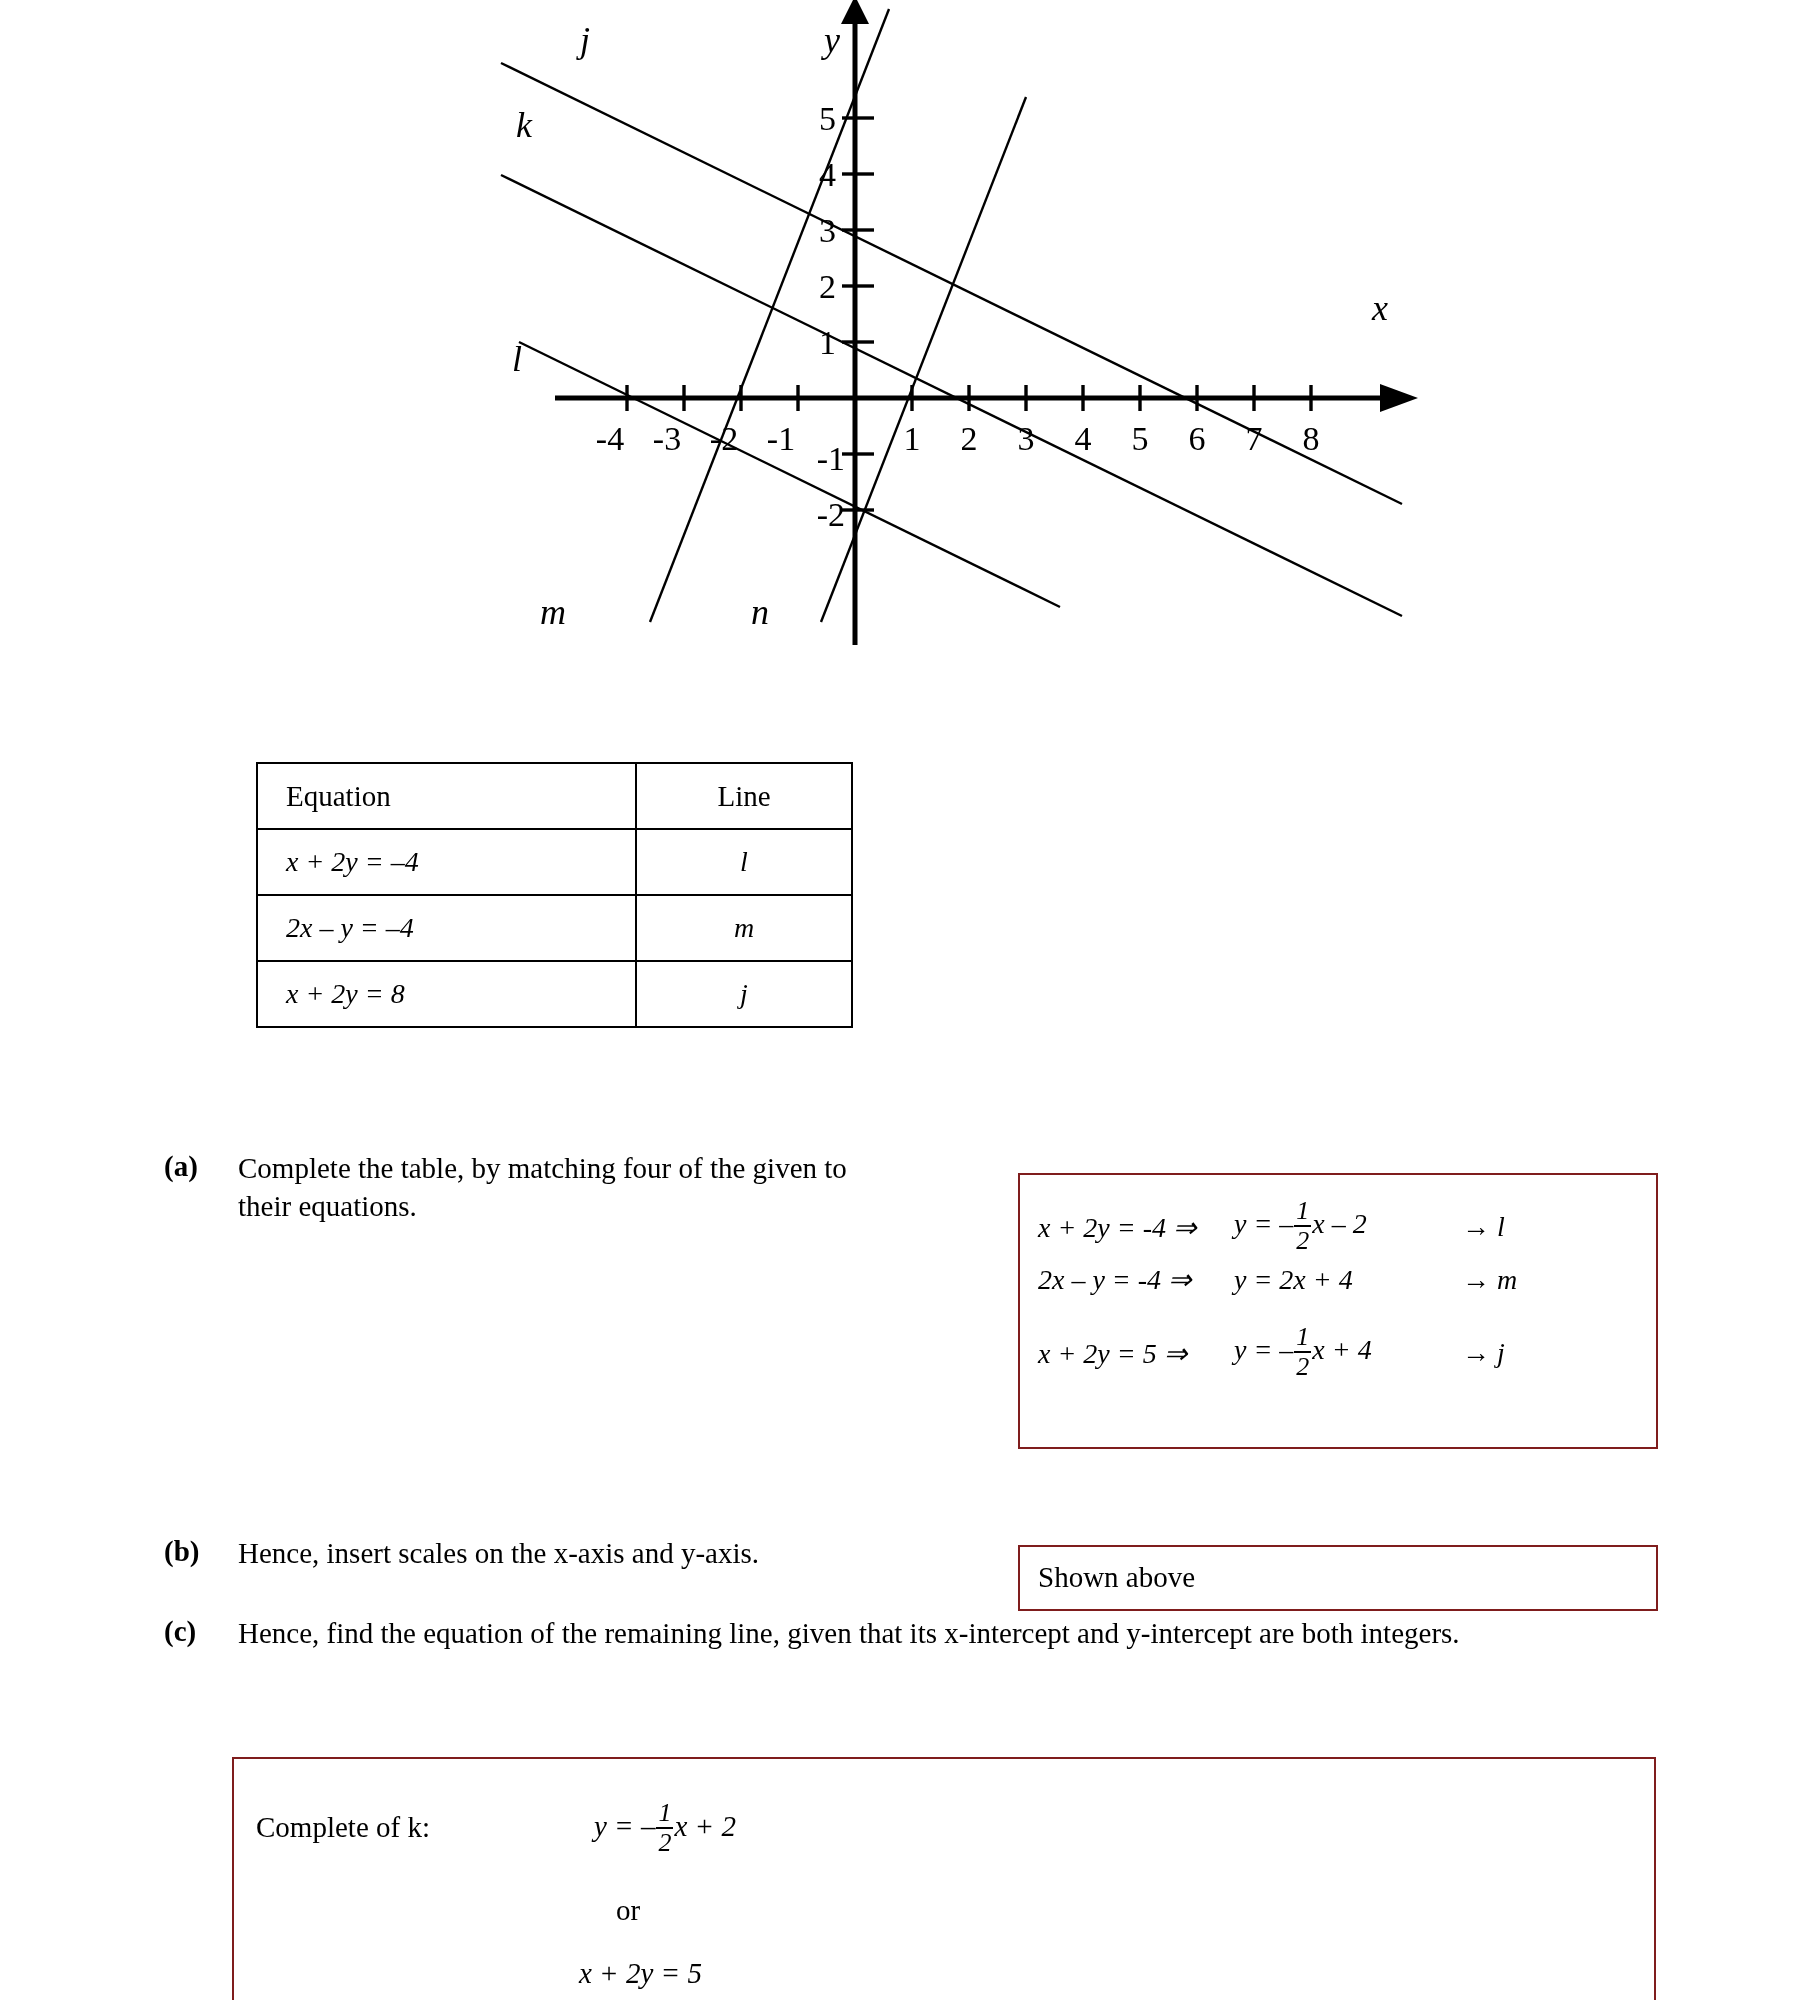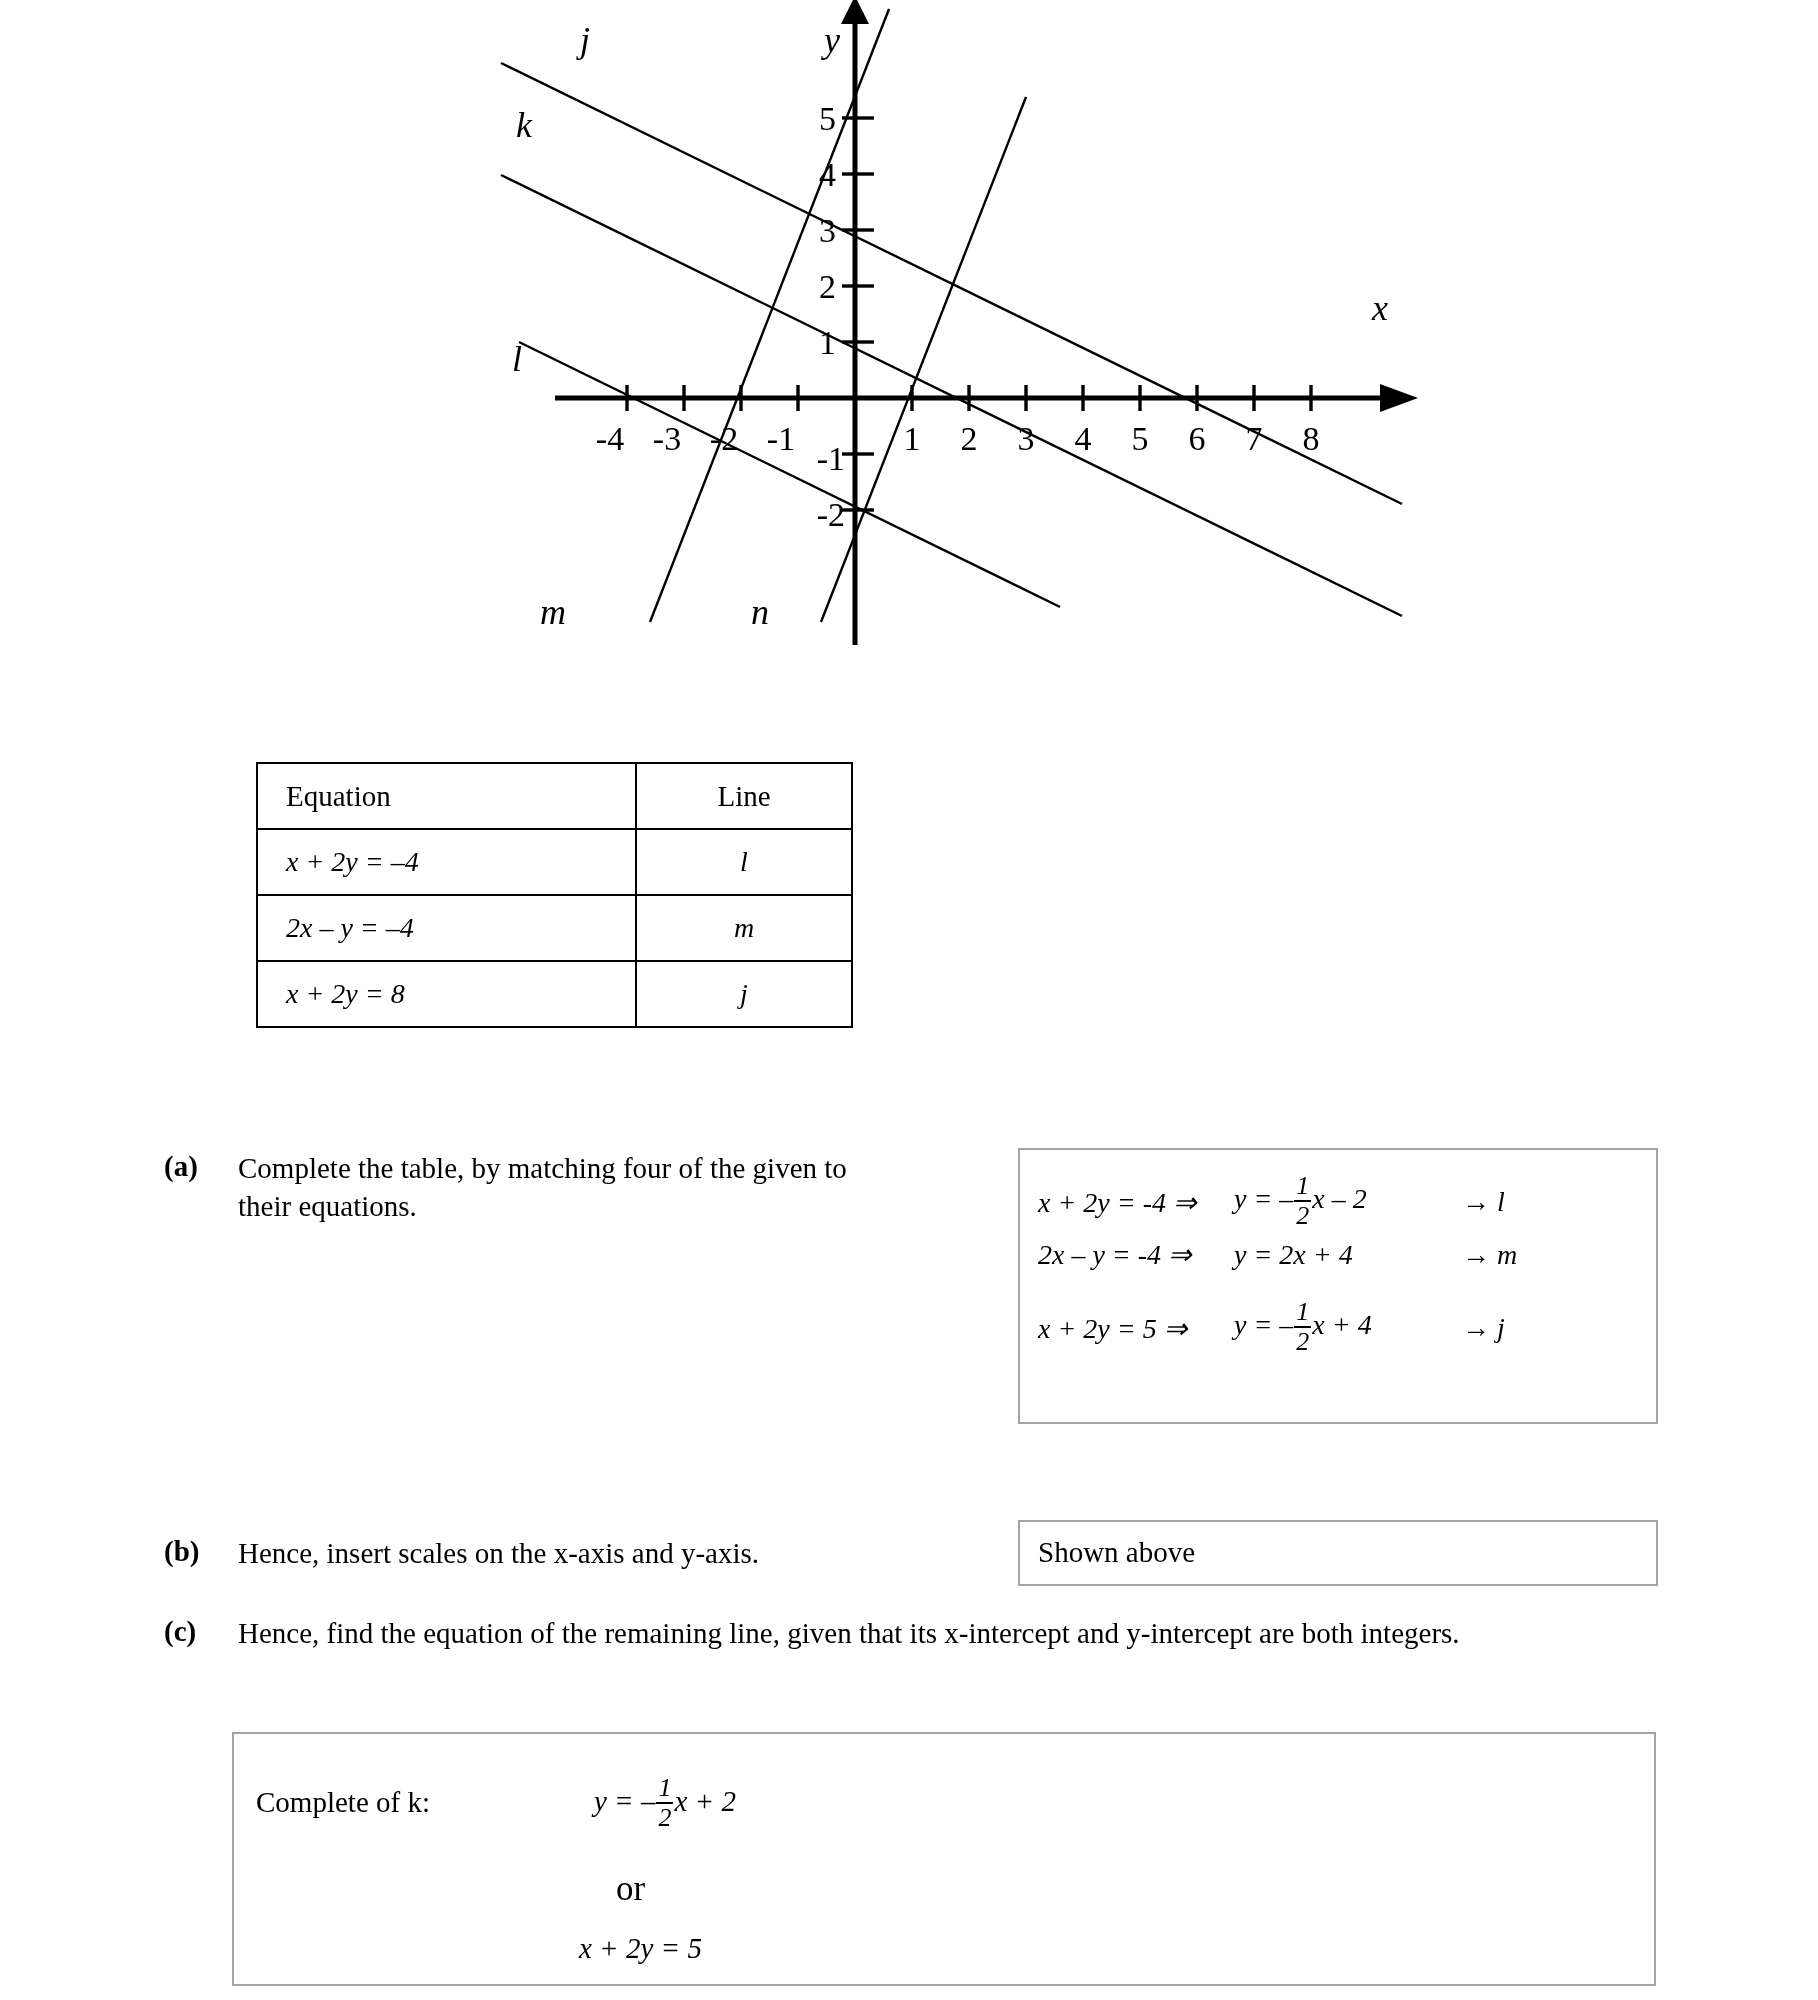--- a/index.html
+++ b/index.html
@@ -30,33 +30,33 @@
   
   .q{position:absolute;display:flex;}
   .q .lbl{font-weight:bold;font-size:29px;width:74px;flex:0 0 74px;}
   .q .txt{font-size:29px;line-height:1.30;}
 
   #q-a{left:164px;top:1150px;width:740px;}
   #q-b{left:164px;top:1535px;width:780px;}
   #q-c{left:164px;top:1615px;width:1480px;}
 
   
-  .ansbox{position:absolute;border:2px solid #a3a3a3;background:#fff;}
+  .ansbox{position:absolute;border:2px solid #7f1d1d;background:#fff;margin-top:25px;}
   #ans-a{left:1018px;top:1148px;width:636px;height:272px;}
   #ans-b{left:1018px;top:1520px;width:636px;height:62px;}
   #ans-c{left:232px;top:1732px;width:1420px;height:250px;}
 
   #ans-b .shown{
     position:absolute;left:18px;top:14px;font-size:29px;
   }
   #ans-c .eqk-label{
     position:absolute;left:22px;top:52px;font-size:29px;
   }
   #ans-c .eqk-line1{position:absolute;left:360px;top:42px;font-size:29px;}
-  #ans-c .eqk-or{position:absolute;left:382px;top:135px;font-size:35px;}
+  #ans-c .eqk-or{position:absolute;left:382px;top:135px;font-size:29px;}
   #ans-c .eqk-line2{position:absolute;left:345px;top:198px;font-size:29px;}
 
   
   .deriv{position:absolute;left:18px;font-size:28px;white-space:nowrap;
          display:flex;align-items:center;}
   .deriv .col1{width:196px;display:inline-block;}
   .deriv .col2{width:228px;display:inline-block;}
   .deriv .col3{display:inline-block;}
   #d1{top:24px;} #d2{top:88px;} #d3{top:150px;} #d4{top:214px;}
 

